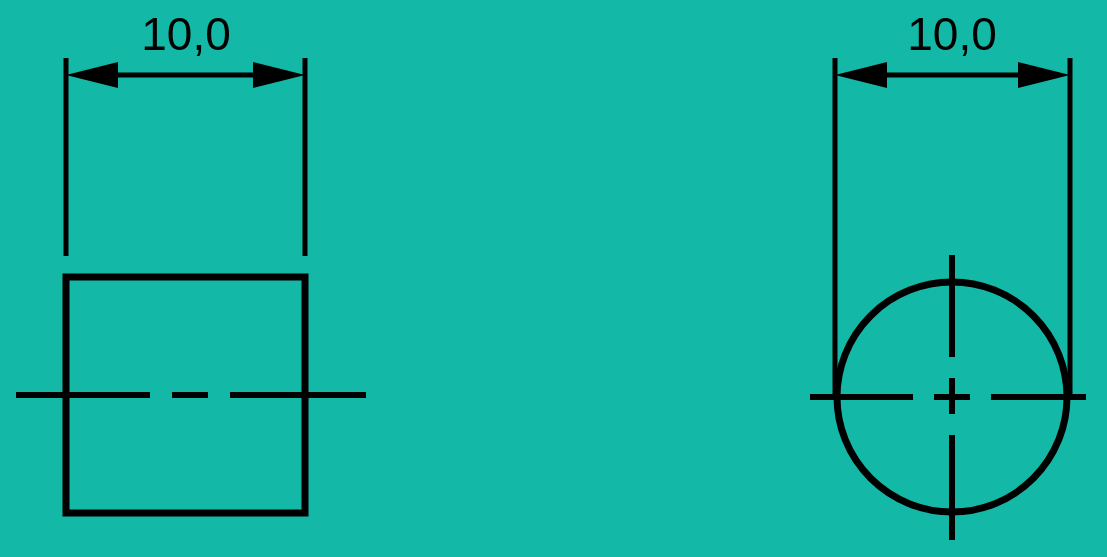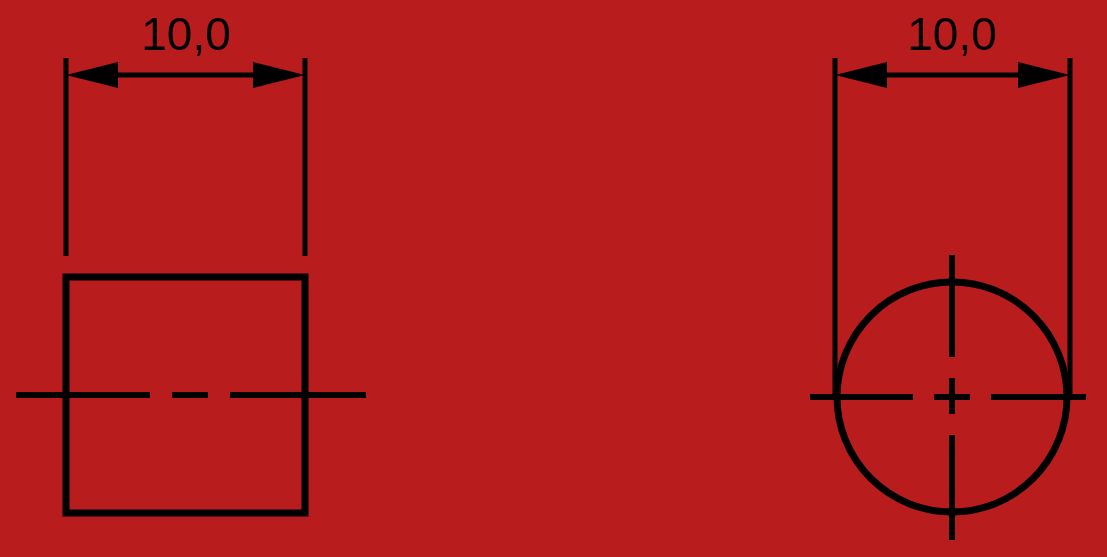--- a/index.html
+++ b/index.html
@@ -7,21 +7,21 @@
     padding: 0;
     background: #ffffff;
   }
   body {
     font-family: "Liberation Sans", sans-serif;
   }
   #drawing-sheet {
     position: relative;
     width: 1107px;
     height: 557px;
-    background: #b91c1c;
+    background: #14b8a6;
     overflow: hidden;
   }
   #drawing-sheet svg {
     display: block;
   }
   .dim-text {
     font-family: "Liberation Sans", sans-serif;
     font-size: 46px;
     fill: #000000;
     text-anchor: middle;

